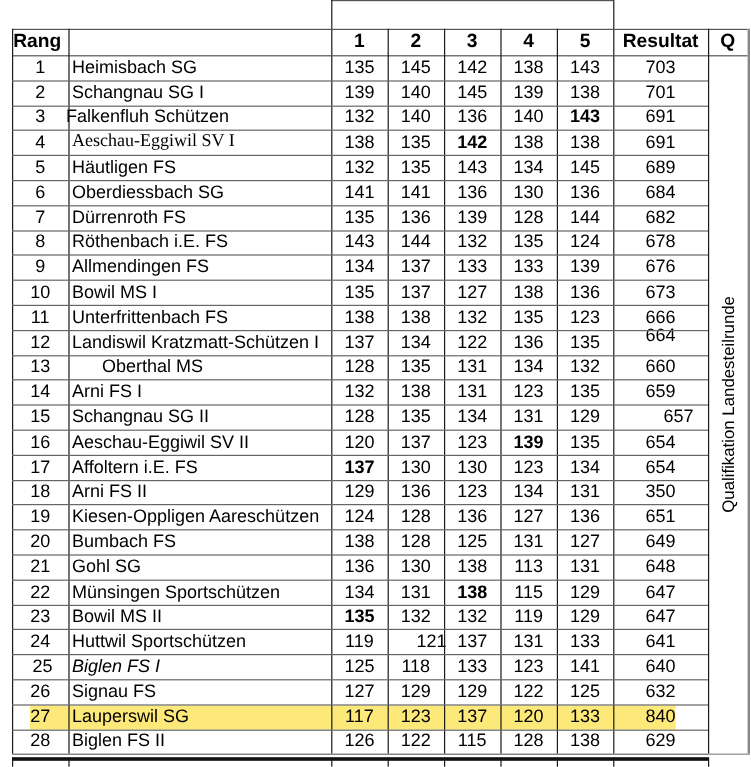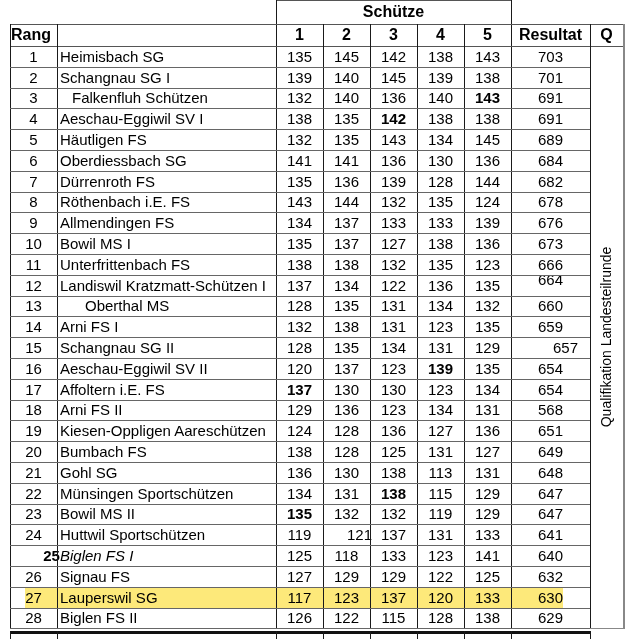--- a/index.html
+++ b/index.html
@@ -15,21 +15,20 @@
   .hline { position:absolute; background:#444; height:1px; }
   .qtext { position:absolute; left:590px; top:46px; width:33px; height:582px;
            display:flex; align-items:center; justify-content:center; }
   .qtext span { display:block; transform:rotate(-90deg); white-space:nowrap; font-size:14px; }
 </style>
 </head>
 <body>
 
 <div class="sheet">
 
-  <div class="cell hdr" style="left:276px; top:0; width:235px; height:24px;">Schütze</div>
 
   <div class="cell hdr left" style="left:10px; top:24px; width:47px; height:22px; padding-left:1px;">Rang</div>
   <div class="cell hdr" style="left:276px; top:24px; width:47px; height:22px;">1</div>
   <div class="cell hdr" style="left:323px; top:24px; width:47px; height:22px;">2</div>
   <div class="cell hdr" style="left:370px; top:24px; width:47px; height:22px;">3</div>
   <div class="cell hdr" style="left:417px; top:24px; width:47px; height:22px;">4</div>
   <div class="cell hdr" style="left:464px; top:24px; width:47px; height:22px;">5</div>
   <div class="cell hdr" style="left:511px; top:24px; width:79px; height:22px;">Resultat</div>
   <div class="cell hdr" style="left:590px; top:24px; width:33px; height:22px;">Q</div>
 
@@ -49,31 +48,31 @@
         <div class="cell left" style="left: 57px; top: 66.8px; width: 219px; height: 20.8px;">Schangnau SG I</div>
         <div class="cell" style="left: 276px; top: 66.8px; width: 47px; height: 20.8px;">139</div>
         <div class="cell" style="left: 323px; top: 66.8px; width: 47px; height: 20.8px;">140</div>
         <div class="cell" style="left: 370px; top: 66.8px; width: 47px; height: 20.8px;">145</div>
         <div class="cell" style="left: 417px; top: 66.8px; width: 47px; height: 20.8px;">139</div>
         <div class="cell" style="left: 464px; top: 66.8px; width: 47px; height: 20.8px;">138</div>
         <div class="cell" style="left: 511px; top: 66.8px; width: 79px; height: 20.8px;">701</div>
       </div>
       <div>
         <div class="cell" style="left: 10px; top: 87.6px; width: 47px; height: 20.8px;">3</div>
-        <div class="cell left" style="left: 69px; top: 87.6px; width: 219px; height: 20.8px;">Falkenfluh Schützen</div>
+        <div class="cell left" style="left: 52px; top: 87.6px; width: 219px; height: 20.8px;">Falkenfluh Schützen</div>
         <div class="cell" style="left: 276px; top: 87.6px; width: 47px; height: 20.8px;">132</div>
         <div class="cell" style="left: 323px; top: 87.6px; width: 47px; height: 20.8px;">140</div>
         <div class="cell" style="left: 370px; top: 87.6px; width: 47px; height: 20.8px;">136</div>
         <div class="cell" style="left: 417px; top: 87.6px; width: 47px; height: 20.8px;">140</div>
         <div class="cell bold" style="left: 464px; top: 87.6px; width: 47px; height: 20.8px;">143</div>
         <div class="cell" style="left: 511px; top: 87.6px; width: 79px; height: 20.8px;">691</div>
       </div>
       <div>
         <div class="cell" style="left: 10px; top: 108.4px; width: 47px; height: 20.8px;">4</div>
-        <div class="cell left" style="left: 57px; top: 108.4px; width: 219px; height: 20.8px;">Aeschau-Eggiwil SV I</div>
+        <div class="cell left" style="left: 57px; top: 108.4px; width: 219px; height: 20.8px; font-family: Liberation Serif, serif;">Aeschau-Eggiwil SV I</div>
         <div class="cell" style="left: 276px; top: 108.4px; width: 47px; height: 20.8px;">138</div>
         <div class="cell" style="left: 323px; top: 108.4px; width: 47px; height: 20.8px;">135</div>
         <div class="cell bold" style="left: 370px; top: 108.4px; width: 47px; height: 20.8px;">142</div>
         <div class="cell" style="left: 417px; top: 108.4px; width: 47px; height: 20.8px;">138</div>
         <div class="cell" style="left: 464px; top: 108.4px; width: 47px; height: 20.8px;">138</div>
         <div class="cell" style="left: 511px; top: 108.4px; width: 79px; height: 20.8px;">691</div>
       </div>
       <div>
         <div class="cell" style="left: 10px; top: 129.2px; width: 47px; height: 20.8px;">5</div>
         <div class="cell left" style="left: 57px; top: 129.2px; width: 219px; height: 20.8px;">Häutligen FS</div>
@@ -205,21 +204,21 @@
         <div class="cell" style="left: 511px; top: 378.8px; width: 79px; height: 20.8px;">654</div>
       </div>
       <div>
         <div class="cell" style="left: 10px; top: 399.6px; width: 47px; height: 20.8px;">18</div>
         <div class="cell left" style="left: 57px; top: 399.6px; width: 219px; height: 20.8px;">Arni FS II</div>
         <div class="cell" style="left: 276px; top: 399.6px; width: 47px; height: 20.8px;">129</div>
         <div class="cell" style="left: 323px; top: 399.6px; width: 47px; height: 20.8px;">136</div>
         <div class="cell" style="left: 370px; top: 399.6px; width: 47px; height: 20.8px;">123</div>
         <div class="cell" style="left: 417px; top: 399.6px; width: 47px; height: 20.8px;">134</div>
         <div class="cell" style="left: 464px; top: 399.6px; width: 47px; height: 20.8px;">131</div>
-        <div class="cell" style="left: 511px; top: 399.6px; width: 79px; height: 20.8px;">568</div>
+        <div class="cell" style="left: 511px; top: 399.6px; width: 79px; height: 20.8px;">350</div>
       </div>
       <div>
         <div class="cell" style="left: 10px; top: 420.4px; width: 47px; height: 20.8px;">19</div>
         <div class="cell left" style="left: 57px; top: 420.4px; width: 219px; height: 20.8px;">Kiesen-Oppligen Aareschützen</div>
         <div class="cell" style="left: 276px; top: 420.4px; width: 47px; height: 20.8px;">124</div>
         <div class="cell" style="left: 323px; top: 420.4px; width: 47px; height: 20.8px;">128</div>
         <div class="cell" style="left: 370px; top: 420.4px; width: 47px; height: 20.8px;">136</div>
         <div class="cell" style="left: 417px; top: 420.4px; width: 47px; height: 20.8px;">127</div>
         <div class="cell" style="left: 464px; top: 420.4px; width: 47px; height: 20.8px;">136</div>
         <div class="cell" style="left: 511px; top: 420.4px; width: 79px; height: 20.8px;">651</div>
@@ -268,21 +267,21 @@
         <div class="cell" style="left: 10px; top: 524.4px; width: 47px; height: 20.8px;">24</div>
         <div class="cell left" style="left: 57px; top: 524.4px; width: 219px; height: 20.8px;">Huttwil Sportschützen</div>
         <div class="cell" style="left: 276px; top: 524.4px; width: 47px; height: 20.8px;">119</div>
         <div class="cell" style="left: 336px; top: 524.4px; width: 47px; height: 20.8px;">121</div>
         <div class="cell" style="left: 370px; top: 524.4px; width: 47px; height: 20.8px;">137</div>
         <div class="cell" style="left: 417px; top: 524.4px; width: 47px; height: 20.8px;">131</div>
         <div class="cell" style="left: 464px; top: 524.4px; width: 47px; height: 20.8px;">133</div>
         <div class="cell" style="left: 511px; top: 524.4px; width: 79px; height: 20.8px;">641</div>
       </div>
       <div>
-        <div class="cell" style="left: 28px; top: 545.2px; width: 47px; height: 20.8px; font-weight: bold;">25</div>
+        <div class="cell" style="left: 12px; top: 545.2px; width: 47px; height: 20.8px;">25</div>
         <div class="cell left" style="left: 57px; top: 545.2px; width: 219px; height: 20.8px; font-style: italic;">Biglen FS I</div>
         <div class="cell" style="left: 276px; top: 545.2px; width: 47px; height: 20.8px;">125</div>
         <div class="cell" style="left: 323px; top: 545.2px; width: 47px; height: 20.8px;">118</div>
         <div class="cell" style="left: 370px; top: 545.2px; width: 47px; height: 20.8px;">133</div>
         <div class="cell" style="left: 417px; top: 545.2px; width: 47px; height: 20.8px;">123</div>
         <div class="cell" style="left: 464px; top: 545.2px; width: 47px; height: 20.8px;">141</div>
         <div class="cell" style="left: 511px; top: 545.2px; width: 79px; height: 20.8px;">640</div>
       </div>
       <div>
         <div class="cell" style="left: 10px; top: 566px; width: 47px; height: 20.8px;">26</div>
@@ -296,21 +295,21 @@
       </div>
       <div>
         <div style="position: absolute; left: 25px; top: 587.8px; width: 538px; height: 19.8px; background: rgb(253, 233, 122);"></div>
         <div class="cell" style="left: 10px; top: 586.8px; width: 47px; height: 20.8px;">27</div>
         <div class="cell left" style="left: 57px; top: 586.8px; width: 219px; height: 20.8px;">Lauperswil SG</div>
         <div class="cell" style="left: 276px; top: 586.8px; width: 47px; height: 20.8px;">117</div>
         <div class="cell" style="left: 323px; top: 586.8px; width: 47px; height: 20.8px;">123</div>
         <div class="cell" style="left: 370px; top: 586.8px; width: 47px; height: 20.8px;">137</div>
         <div class="cell" style="left: 417px; top: 586.8px; width: 47px; height: 20.8px;">120</div>
         <div class="cell" style="left: 464px; top: 586.8px; width: 47px; height: 20.8px;">133</div>
-        <div class="cell" style="left: 511px; top: 586.8px; width: 79px; height: 20.8px;">630</div>
+        <div class="cell" style="left: 511px; top: 586.8px; width: 79px; height: 20.8px;">840</div>
       </div>
       <div>
         <div class="cell" style="left: 10px; top: 607.6px; width: 47px; height: 20.8px;">28</div>
         <div class="cell left" style="left: 57px; top: 607.6px; width: 219px; height: 20.8px;">Biglen FS II</div>
         <div class="cell" style="left: 276px; top: 607.6px; width: 47px; height: 20.8px;">126</div>
         <div class="cell" style="left: 323px; top: 607.6px; width: 47px; height: 20.8px;">122</div>
         <div class="cell" style="left: 370px; top: 607.6px; width: 47px; height: 20.8px;">115</div>
         <div class="cell" style="left: 417px; top: 607.6px; width: 47px; height: 20.8px;">128</div>
         <div class="cell" style="left: 464px; top: 607.6px; width: 47px; height: 20.8px;">138</div>
         <div class="cell" style="left: 511px; top: 607.6px; width: 79px; height: 20.8px;">629</div>

